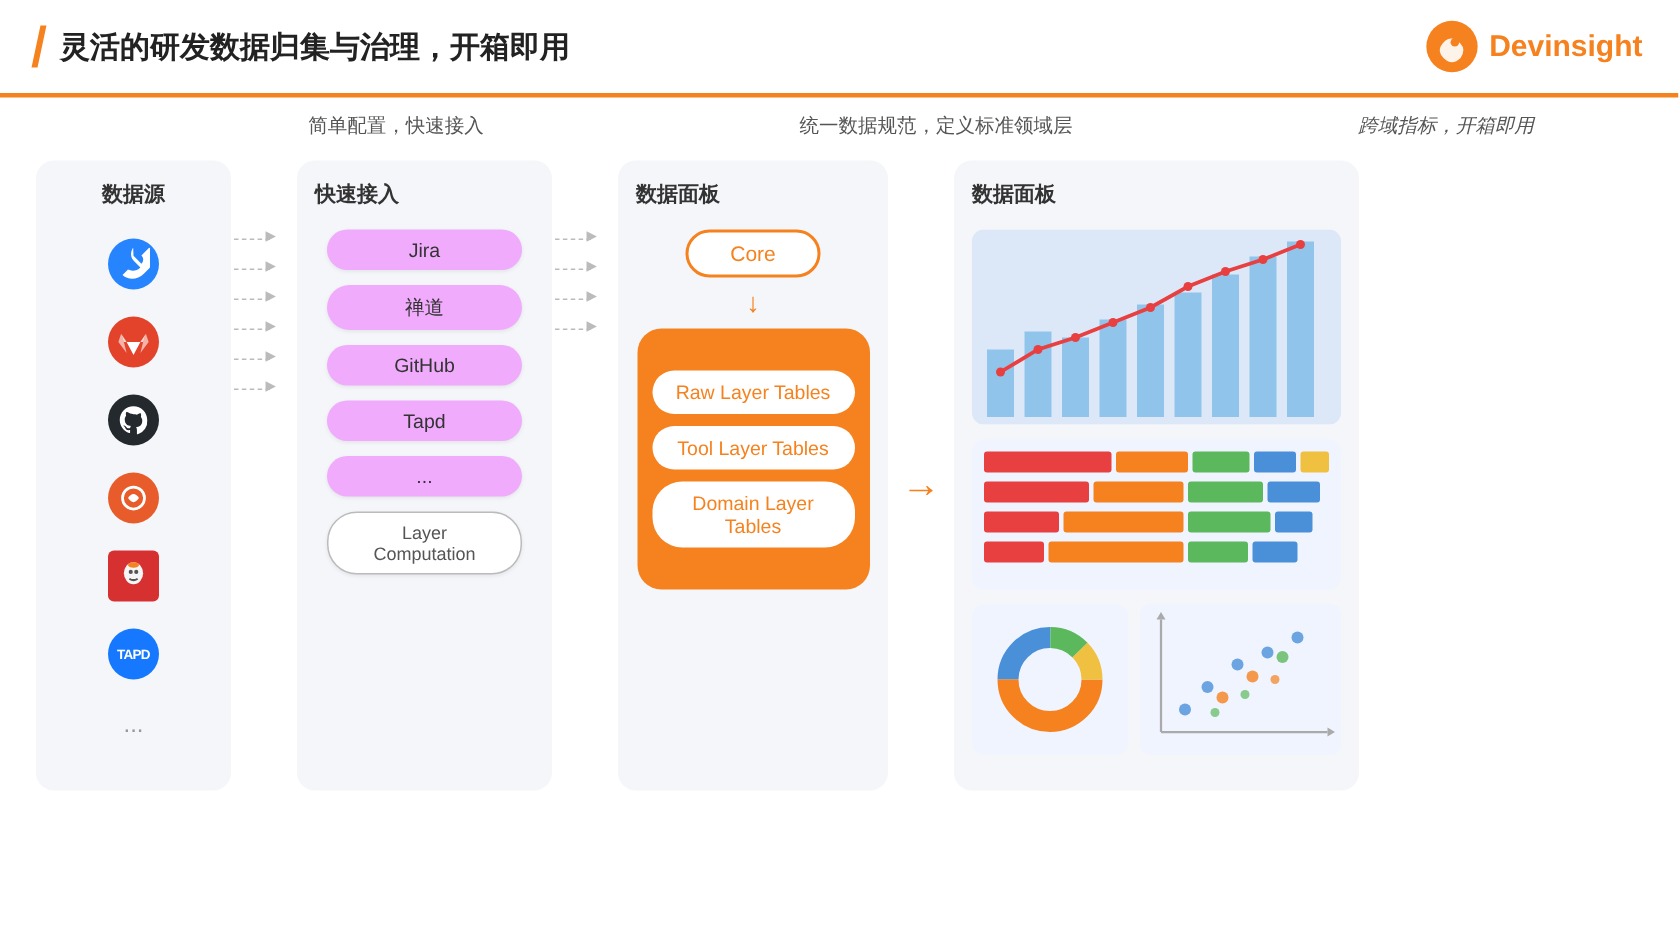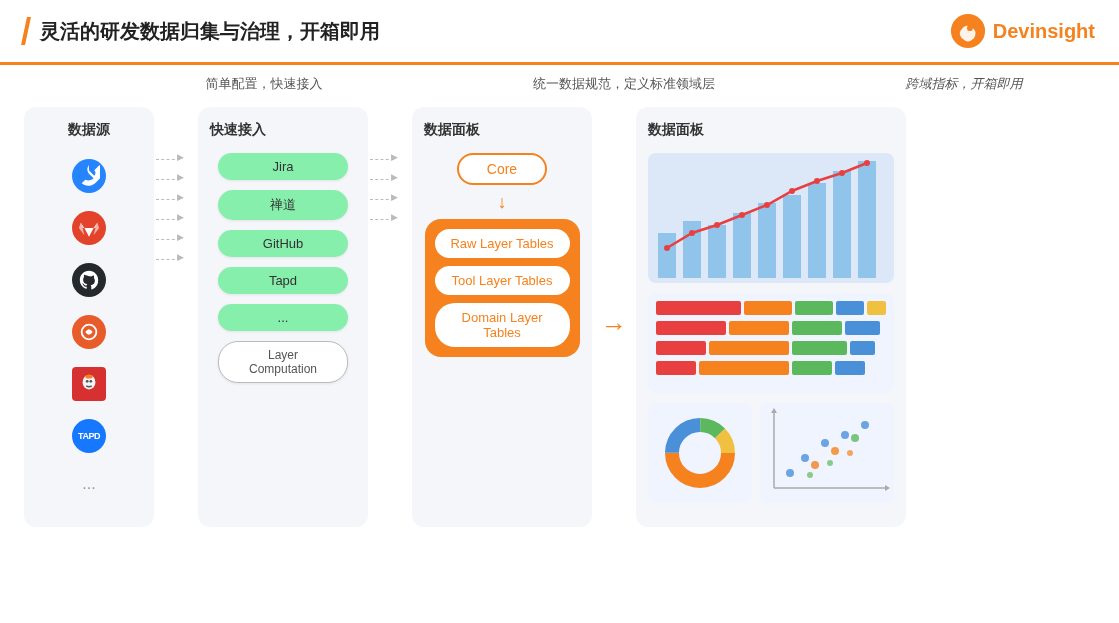--- a/index.html
+++ b/index.html
@@ -131,21 +131,21 @@
       min-height: 420px;
       margin-left: 16px;
     }
     .interface-items {
       display: flex;
       flex-direction: column;
       gap: 10px;
       align-items: center;
     }
     .interface-item {
-      background: #86efac;
+      background: #f0abfc;
       border-radius: 20px;
       padding: 6px 20px;
       font-size: 13px;
       color: #333;
       text-align: center;
       width: 130px;
       box-shadow: 0 1px 3px rgba(0,0,0,0.08);
     }
     .interface-item.metric {
       border: 1.5px solid #bbb;
@@ -176,21 +176,21 @@
       background: #fff;
     }
     .arrow-down {
       color: #f5821e;
       font-size: 18px;
       line-height: 1;
     }
     .layer-group {
       background: #f5821e;
       border-radius: 16px;
-      padding: 10px 10px;
+      padding: 28px 10px;
       display: flex;
       flex-direction: column;
       gap: 8px;
       width: 155px;
     }
     .layer-item {
       background: #fff;
       border-radius: 20px;
       padding: 7px 10px;
       font-size: 13px;

